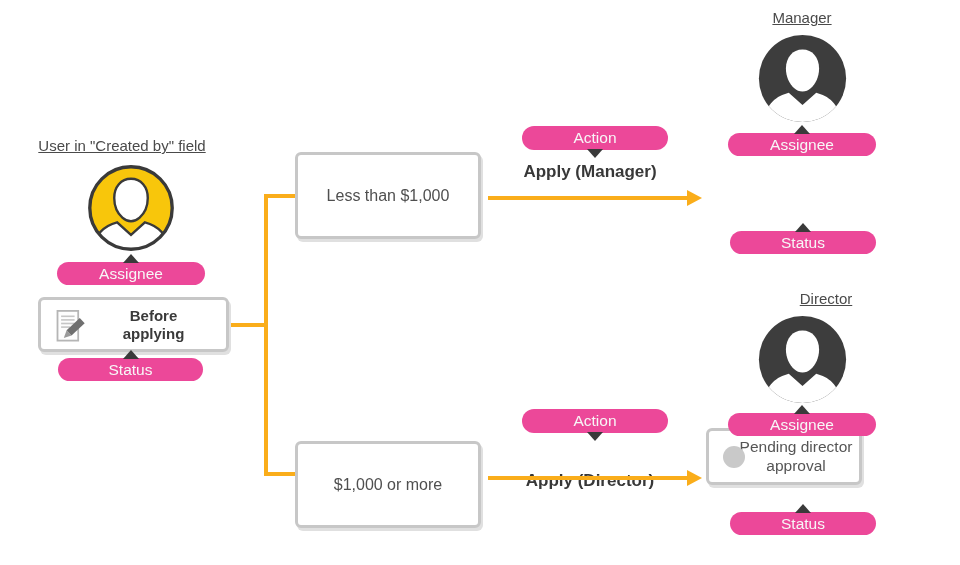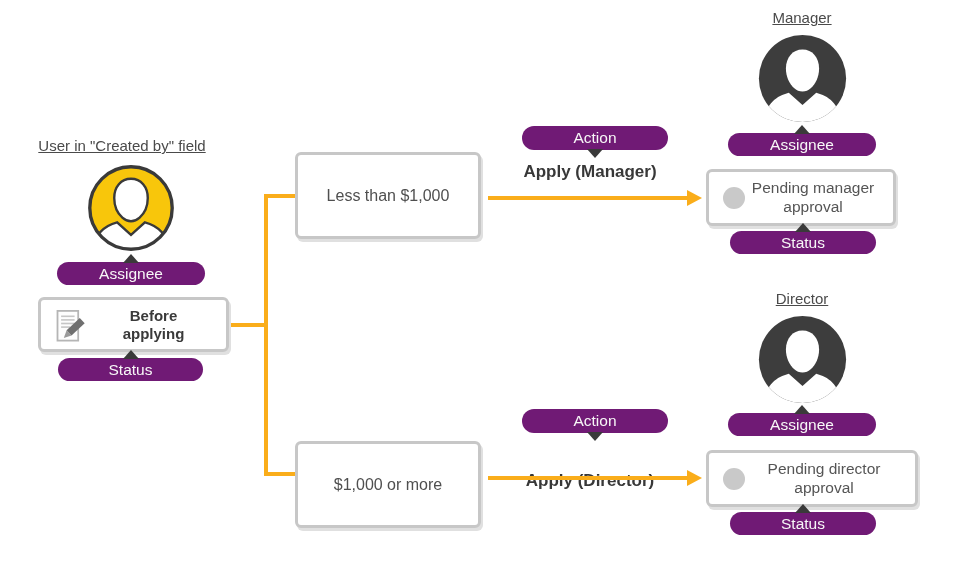--- a/index.html
+++ b/index.html
@@ -6,21 +6,21 @@
   #stage{
     position:relative;width:960px;height:565px;background:#ffffff;overflow:hidden;
     font-family:"Liberation Sans","DejaVu Sans",sans-serif;
   }
   .abs{position:absolute;}
   
   .plain-label{color:#4a4a4a;font-size:15px;text-align:center;white-space:nowrap;text-decoration:underline;}
   .apply-label{color:#383838;font-size:17px;font-weight:bold;text-align:center;white-space:nowrap;}
   
   .pill{
-    background:#701a75;color:#f7f7f7;font-size:15.5px;
+    background:#ec4899;color:#f7f7f7;font-size:15.5px;
     border-radius:12px;display:flex;align-items:center;justify-content:center;
     z-index:4;
   }
   .pill.tip-up::before{
     content:"";position:absolute;top:-8px;left:50%;margin-left:-8px;
     border-left:8px solid transparent;border-right:8px solid transparent;
     border-bottom:9px solid #3a3a3a;
   }
   .pill.tip-down::after{
     content:"";position:absolute;bottom:-8px;left:50%;margin-left:-8px;
@@ -129,58 +129,54 @@
         <path d="M48,17.5 C58.5,17.5 65.5,26 65.5,37.5 C65.5,46 62,53.5 57,58 C54.3,60.4 51.3,61.8 48,61.8 C44.7,61.8 41.7,60.4 39,58 C34,53.5 30.5,46 30.5,37.5 C30.5,26 37.5,17.5 48,17.5 Z"></path>
         <path d="M6,98 C8.5,75 20,66.5 33.5,63 L48,76 L62.5,63 C76,66.5 87.5,75 90,98 Z"></path>
       </g>
     </svg>
   </div>
 
   <div class="abs pill tip-up" style="left:728px;top:133px;width:148px;height:23px;">
     <span>Assignee</span>
   </div>
 
-  <div class="abs node-box" style="left:706px;top:169px;width:190px;height:57px;">
-    <span class="status-dot"></span>
-    <span class="pending-text">Pending manager approval</span>
-  </div>
 
   <div class="abs pill tip-up" style="left:730px;top:231px;width:146px;height:23px;">
     <span>Status</span>
   </div>
 
   <div class="abs pill tip-down" style="left:522px;top:409px;width:146px;height:24px;">
     <span>Action</span>
   </div>
   <div class="abs apply-label" style="left:500px;top:471px;width:180px;">Apply (Director)</div>
   <div class="abs arrow-line" style="left:488px;top:476px;width:200px;"></div>
   <div class="abs arrow-head" style="left:687px;top:470px;"></div>
 
-  <div class="abs plain-label" style="left:742px;top:290px;width:120px;">Director</div>
+  <div class="abs plain-label" style="left:766px;top:290px;width:120px;">Director</div>
 
   <div class="abs" style="left:757px;top:314px;width:91px;height:91px;z-index:3;">
     <svg width="91" height="91" viewBox="0 0 96 96">
       <defs>
           <clipPath id="cpD">
             <circle cx="48" cy="48" r="46"></circle>
           </clipPath>
         </defs>
       <circle cx="48" cy="48" r="46" fill="#3d3d3d"></circle>
       <g clip-path="url(#cpD)" fill="#fff">
         <path d="M48,17.5 C58.5,17.5 65.5,26 65.5,37.5 C65.5,46 62,53.5 57,58 C54.3,60.4 51.3,61.8 48,61.8 C44.7,61.8 41.7,60.4 39,58 C34,53.5 30.5,46 30.5,37.5 C30.5,26 37.5,17.5 48,17.5 Z"></path>
         <path d="M6,98 C8.5,75 20,66.5 33.5,63 L48,76 L62.5,63 C76,66.5 87.5,75 90,98 Z"></path>
       </g>
     </svg>
   </div>
 
   <div class="abs pill tip-up" style="left:728px;top:413px;width:148px;height:23px;">
     <span>Assignee</span>
   </div>
 
-  <div class="abs node-box" style="left:706px;top:450px;width:212px;height:57px;">
+  <div class="abs node-box" style="left:706px;top:428px;width:156px;height:57px;">
     <span class="status-dot"></span>
     <span class="pending-text">Pending director approval</span>
   </div>
 
   <div class="abs pill tip-up" style="left:730px;top:512px;width:146px;height:23px;">
     <span>Status</span>
   </div>
 
 </div>
 

